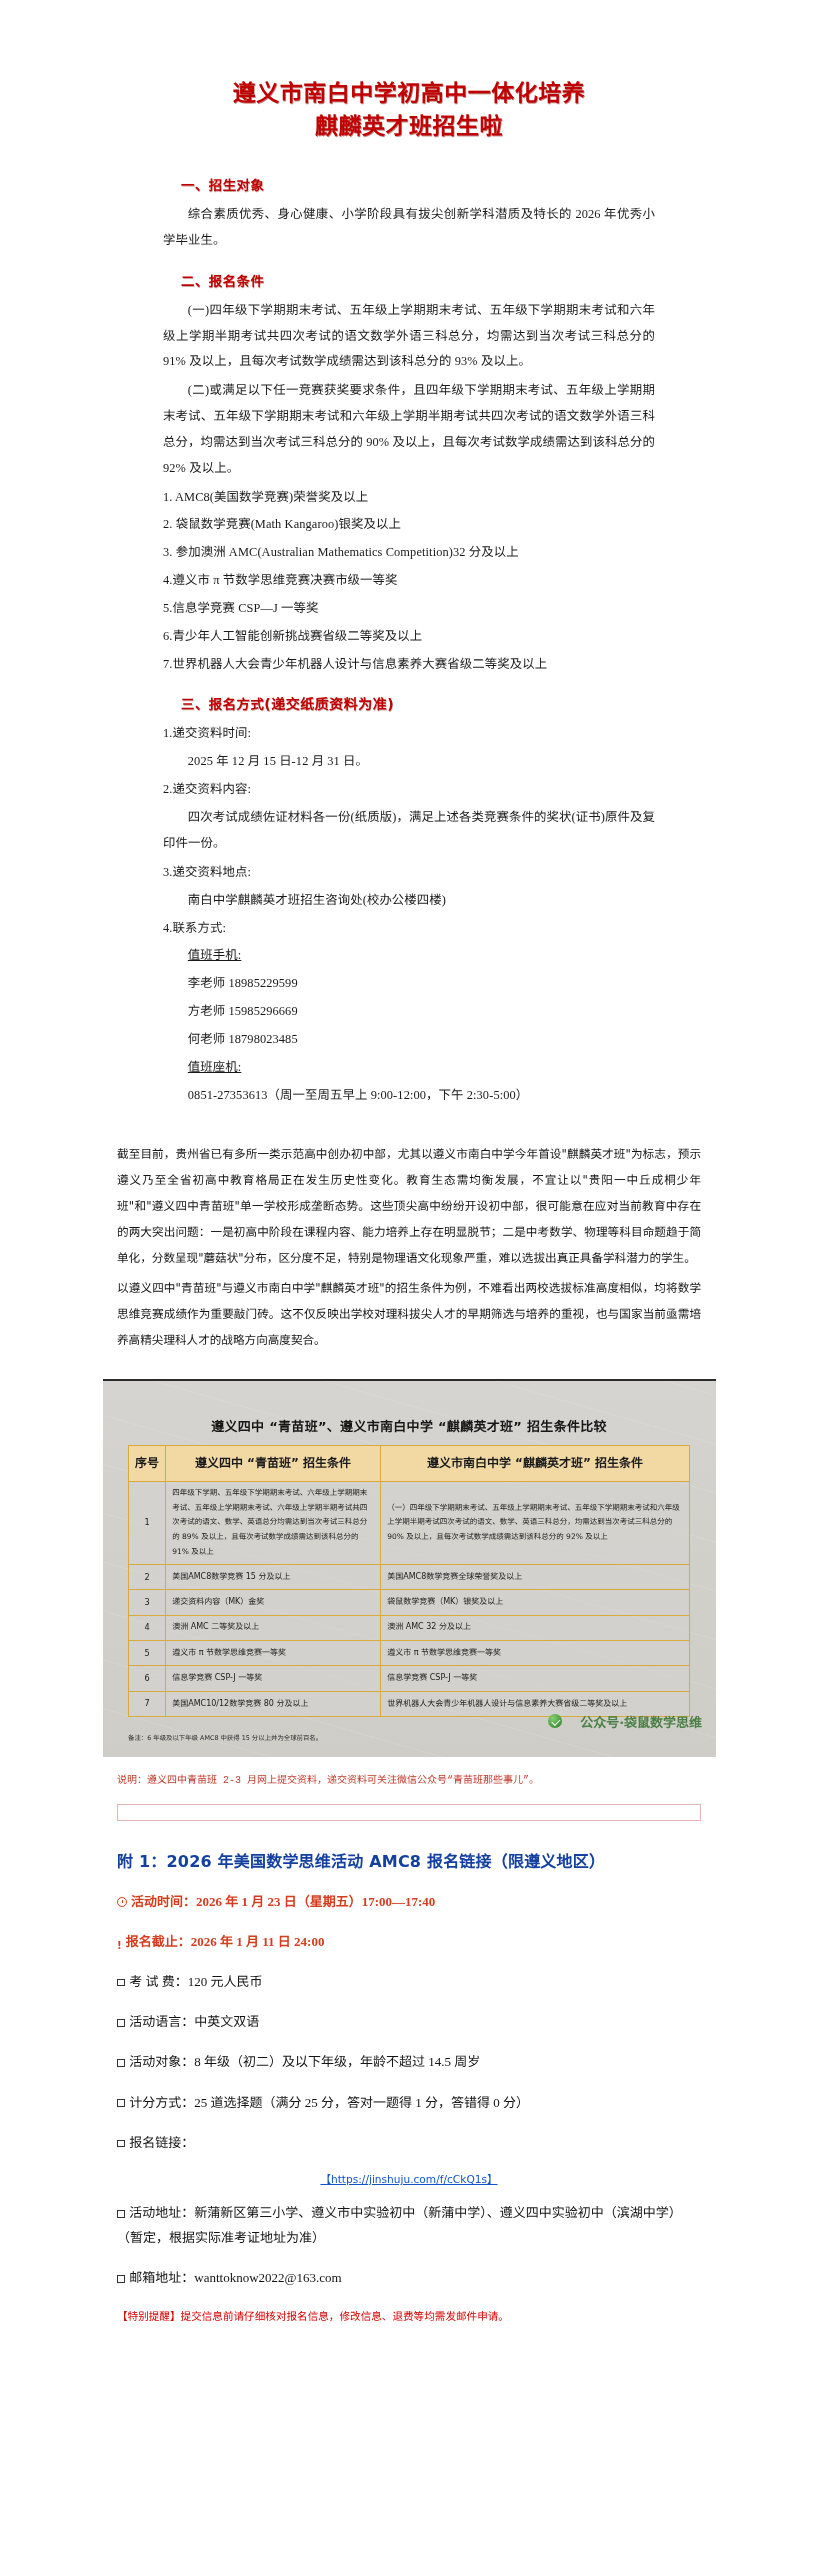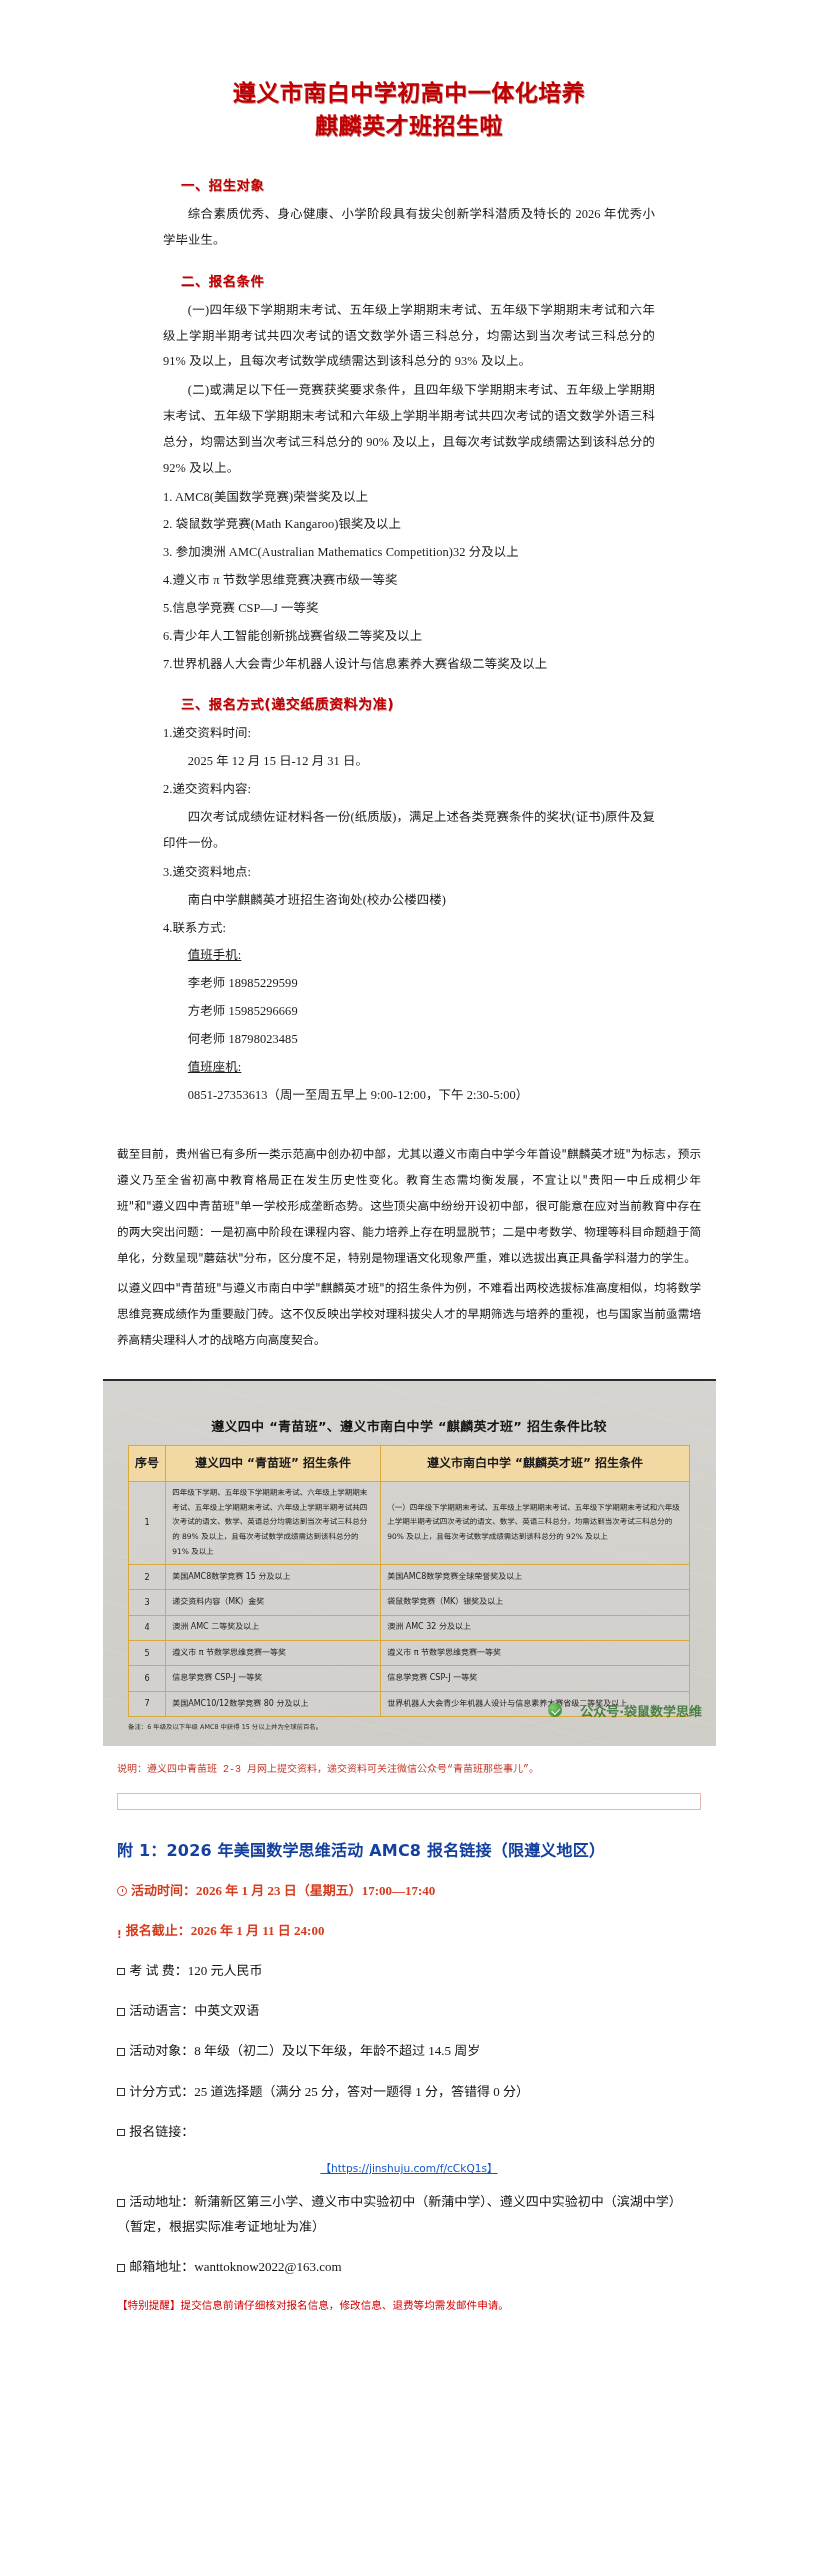--- a/index.html
+++ b/index.html
@@ -129,21 +129,21 @@
     padding: 6.2px 4.1px;
   }
   table.cmp col.c1 { width: 37px; }
   table.cmp col.c2 { width: 215px; }
   table.cmp col.c3 { width: 309px; }
   table.cmp td.idx { text-align: center; font-size: 8.2px; }
   table.cmp td.big { font-size: 7.5px; line-height: 1.95; }
   .fig-note {
     position: relative;
     width: 562px;
-    margin: 5px auto 0 auto;
+    margin: 16px auto 0 auto;
     font-family: "DejaVu Sans", "Liberation Sans", sans-serif;
     font-size: 6.4px;
     color: #2a2a2a;
     line-height: 1.6;
   }
   .wm {
     position: absolute;
     right: 13.4px;
     bottom: 26px;
     display: flex;

